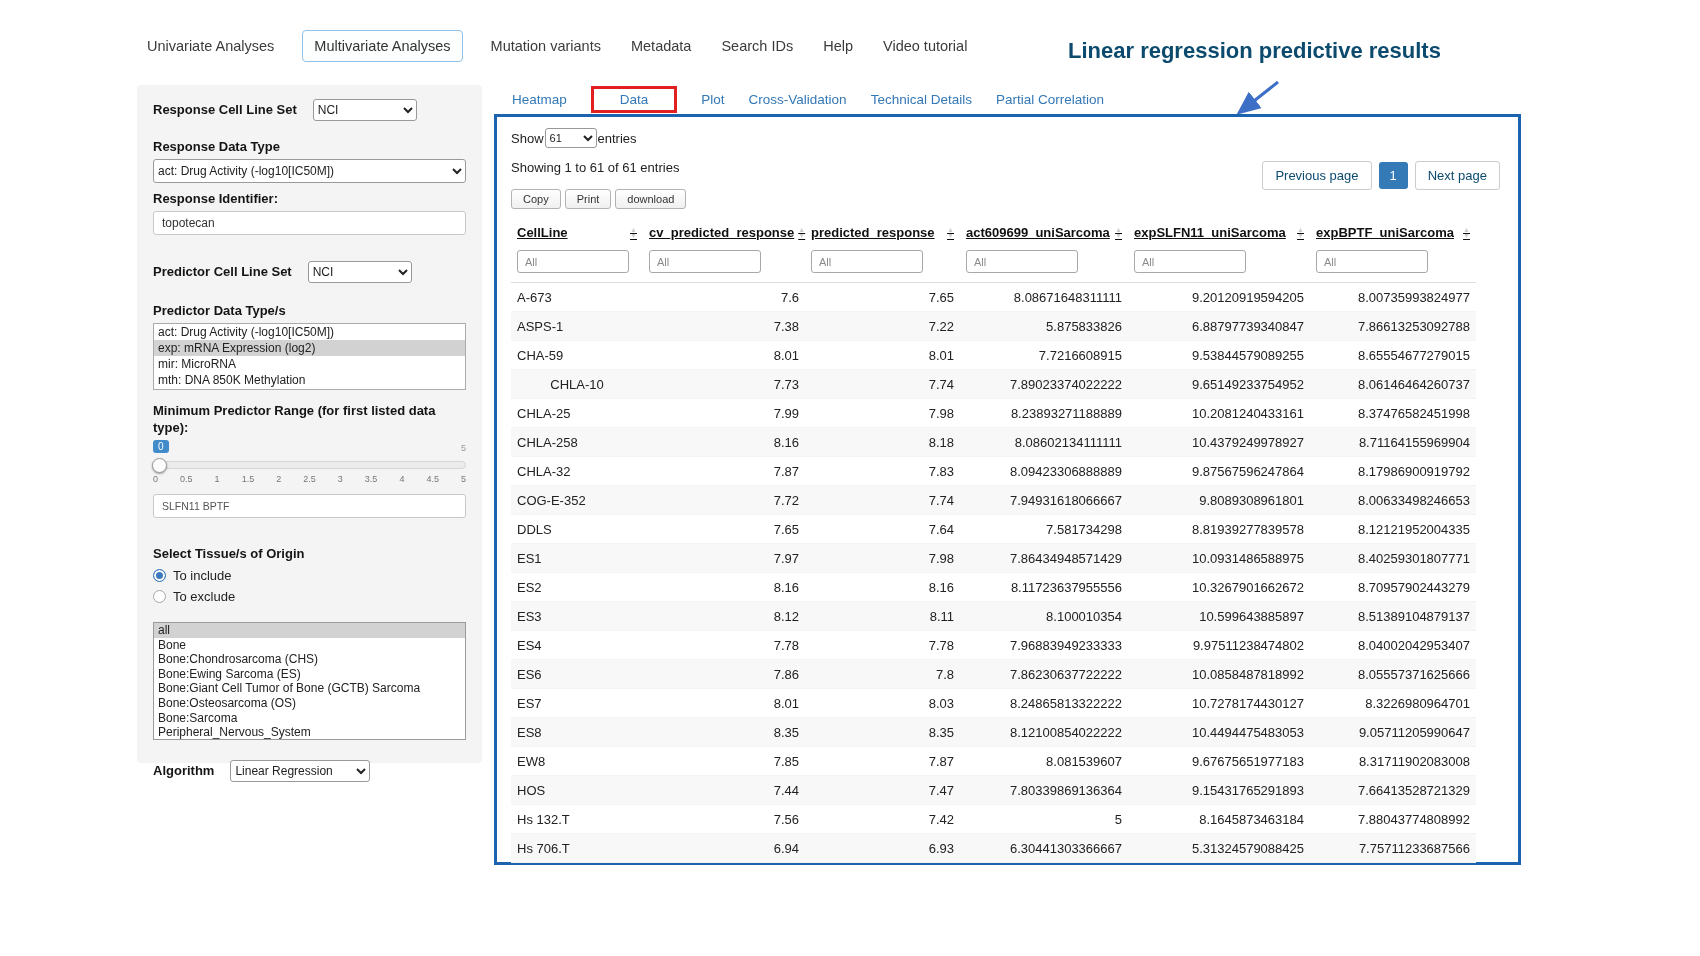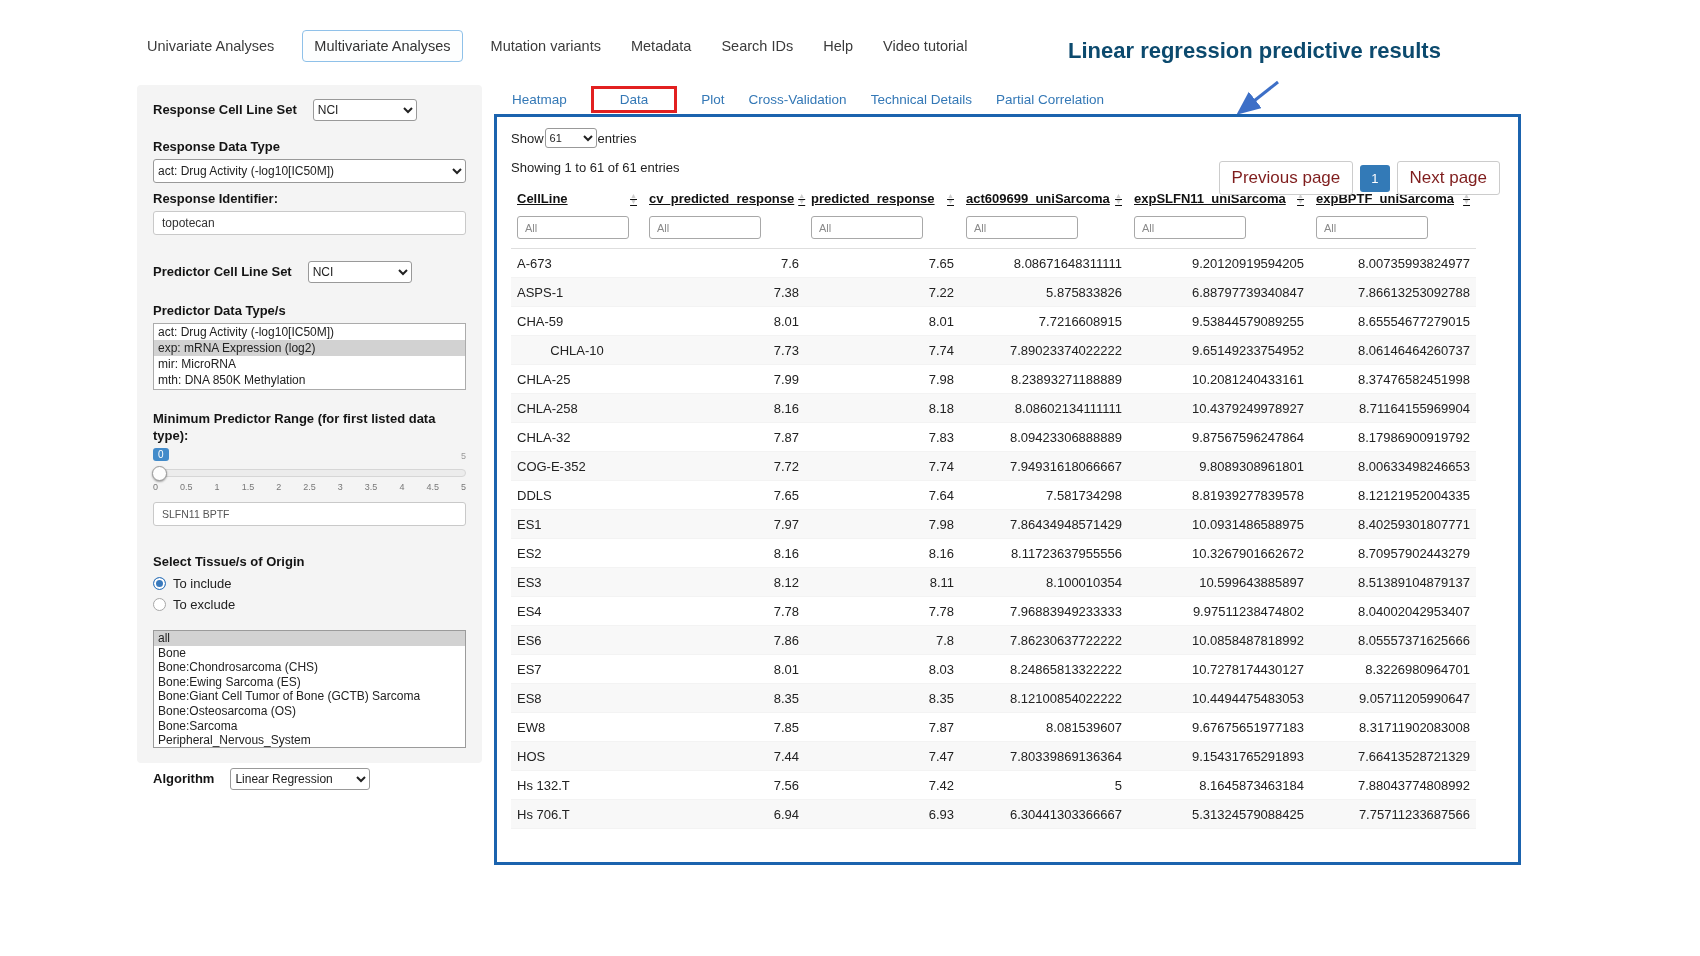--- a/index.html
+++ b/index.html
@@ -28,21 +28,21 @@
   select { font-size: 12px; height: 22px; border: 1px solid #999; border-radius: 3px; background: #fff; color: #222; }
   .sel-sm { width: 104px; }
   .sel-md { width: 140px; }
   .sel-full { width: 100%; margin-top: 4px; height: 24px; }
   .text-input { width: 100%; height: 24px; border: 1px solid #c9c9c9; border-radius: 3px; padding: 2px 8px; font-size: 12px; color: #333; margin-top: 4px; background: #fff; }
   .text-input.small { font-size: 10.5px; color: #555; }
   .listbox { border: 1px solid #ababab; background: #fff; margin-top: 4px; overflow: hidden; }
   .lb-option { font-size: 12px; line-height: 16px; padding: 0 4px; white-space: nowrap; }
   .listbox.tight .lb-option { line-height: 14.6px; }
   .lb-option.selected { background: #d2d2d2; }
-  .mt8 { margin-top: 8px; } .mt12 { margin-top: 20px; } .mt18 { margin-top: 18px; }
+  .mt8 { margin-top: 8px; } .mt12 { margin-top: 12px; } .mt18 { margin-top: 18px; }
   .mt20 { margin-top: 20px; } .mt26 { margin-top: 26px; } .mt28 { margin-top: 28px; }
 
   
   .slider { position: relative; height: 50px; margin-top: 4px; }
   .slider-badge { position: absolute; left: 0; top: 0; background: #428bca; color: #fff; font-size: 10px; padding: 1px 5px; border-radius: 3px; }
   .slider-max { position: absolute; right: 0; top: 3px; font-size: 9px; color: #999; }
   .slider-track { position: absolute; left: 0; right: 0; top: 21px; height: 8px; background: #ececec; border: 1px solid #d6d6d6; border-radius: 4px; }
   .slider-handle { position: absolute; left: -2px; top: -4px; width: 15px; height: 15px; background: #fdfdfd; border: 1px solid #9a9a9a; border-radius: 50%; box-shadow: 0 1px 2px rgba(0,0,0,0.35); cursor: pointer; }
   .slider-ticks { position: absolute; left: 0; right: 0; top: 34px; display: flex; justify-content: space-between; font-size: 9px; color: #777; }
 
@@ -55,21 +55,21 @@
   .main-tabs { position: absolute; left: 512px; top: 84px; display: flex; align-items: center; gap: 24px; font-size: 13.5px; color: #3478b6; height: 30px; }
   .tab { cursor: pointer; white-space: nowrap; }
   .tab.red-box { border: 3px solid #e22020; padding: 3px 26px; }
 
   
   .panel { position: absolute; left: 494px; top: 114px; width: 1027px; height: 751px; border: 3px solid #1b63ae; background: #fff; padding: 4px 14px; }
   .show-row { display: flex; align-items: center; gap: 1px; font-size: 13px; margin-top: 7px; color: #222; }
   .sel-entries { width: 52px; height: 20px; font-size: 11px; }
   .showing { font-size: 13px; margin-top: 12px; color: #222; }
   .pagination { position: absolute; right: 18px; top: 44px; display: flex; align-items: center; font-size: 13px; }
-  .page-btn { border: 1px solid #cccccc; background: #fff; color: #7f1d1d; padding: 6px 12px; border-radius: 3px; cursor: pointer; font-size: 17px; white-space: nowrap; }
+  .page-btn { border: 1px solid #cccccc; background: #fff; color: #0c4a6e; padding: 6px 12px; border-radius: 3px; cursor: pointer; font-size: 13px; white-space: nowrap; }
   .page-active { background: #337ab7; color: #fff; padding: 6px 11px; margin: 0 7px; border-radius: 3px; cursor: pointer; }
   .dt-buttons { display: flex; gap: 4px; margin-top: 14px; }
   .dt-btn { border: 1px solid #b3b3b3; background: linear-gradient(#ffffff, #f0f0f0); padding: 3px 11px; font-size: 11px; border-radius: 3px; color: #333; cursor: pointer; }
 
   .table { margin-top: 9px; width: 965px; }
   .thead { display: flex; }
   .th { font-weight: bold; font-size: 13px; padding: 7px 6px; display: flex; align-items: center; justify-content: space-between; color: #111; text-decoration: underline; }
   .sort { display: inline-flex; flex-direction: column; line-height: 6px; font-size: 7px; color: #cdcdcd; margin-left: 4px; cursor: pointer; }
   .tfilter { display: flex; border-bottom: 1px solid #dedede; padding: 3px 0 9px; }
   .tf-cell { padding: 0 6px; }
@@ -196,20 +196,25 @@
   </div>
 
   <div class="showing">Showing 1 to 61 of 61 entries</div>
 
   <div class="pagination">
     <button class="page-btn">Previous page</button>
     <span class="page-active">1</span>
     <button class="page-btn">Next page</button>
   </div>
 
+  <div class="dt-buttons" id="dt-buttons">
+      <button class="dt-btn">Copy</button>
+      <button class="dt-btn">Print</button>
+      <button class="dt-btn">download</button>
+    </div>
 
   <div class="table">
     <div class="thead" id="thead">
         <div class="th" style="width: 132px;">
           <span>CellLine</span>
           <span class="sort">
             <i>▲</i>
             <i>▼</i>
           </span>
         </div>

